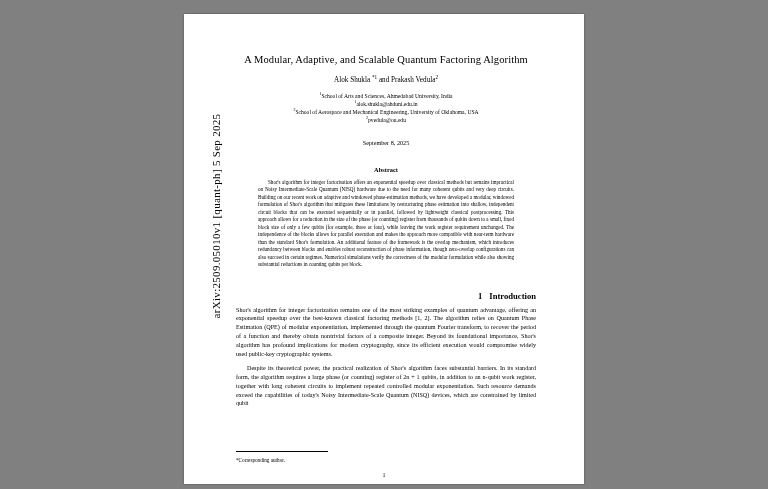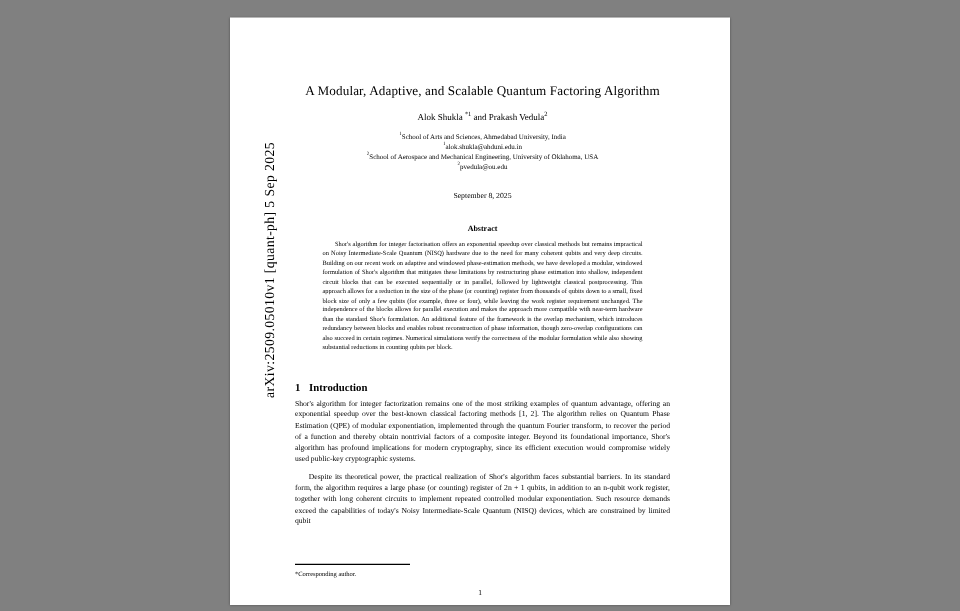--- a/index.html
+++ b/index.html
@@ -42,21 +42,21 @@
     white-space: nowrap;
   }
   .content {
     position: absolute;
     left: 52px;
     top: 0;
     width: 300px;
     height: 470px;
   }
   .title {
-    margin-top: 54px;
+    margin-top: 40px;
     text-align: center;
     font-size: 10.5px;
     font-weight: normal;
     letter-spacing: 0.1px;
     color: #000;
   }
   .authors {
     margin-top: 11px;
     text-align: center;
     font-size: 7.2px;
@@ -90,20 +90,21 @@
     text-align: justify;
     text-indent: 10px;
     color: #000;
     hyphens: auto;
   }
   .section-head {
     margin: 22px 0 0 0;
     font-size: 8.6px;
     font-weight: bold;
     color: #000;
+    text-align: right;
   }
   .section-head .num { margin-right: 7px; }
   .body-p {
     margin-top: 5px;
     font-size: 6.1px;
     line-height: 1.46;
     text-align: justify;
     color: #000;
     hyphens: auto;
   }

